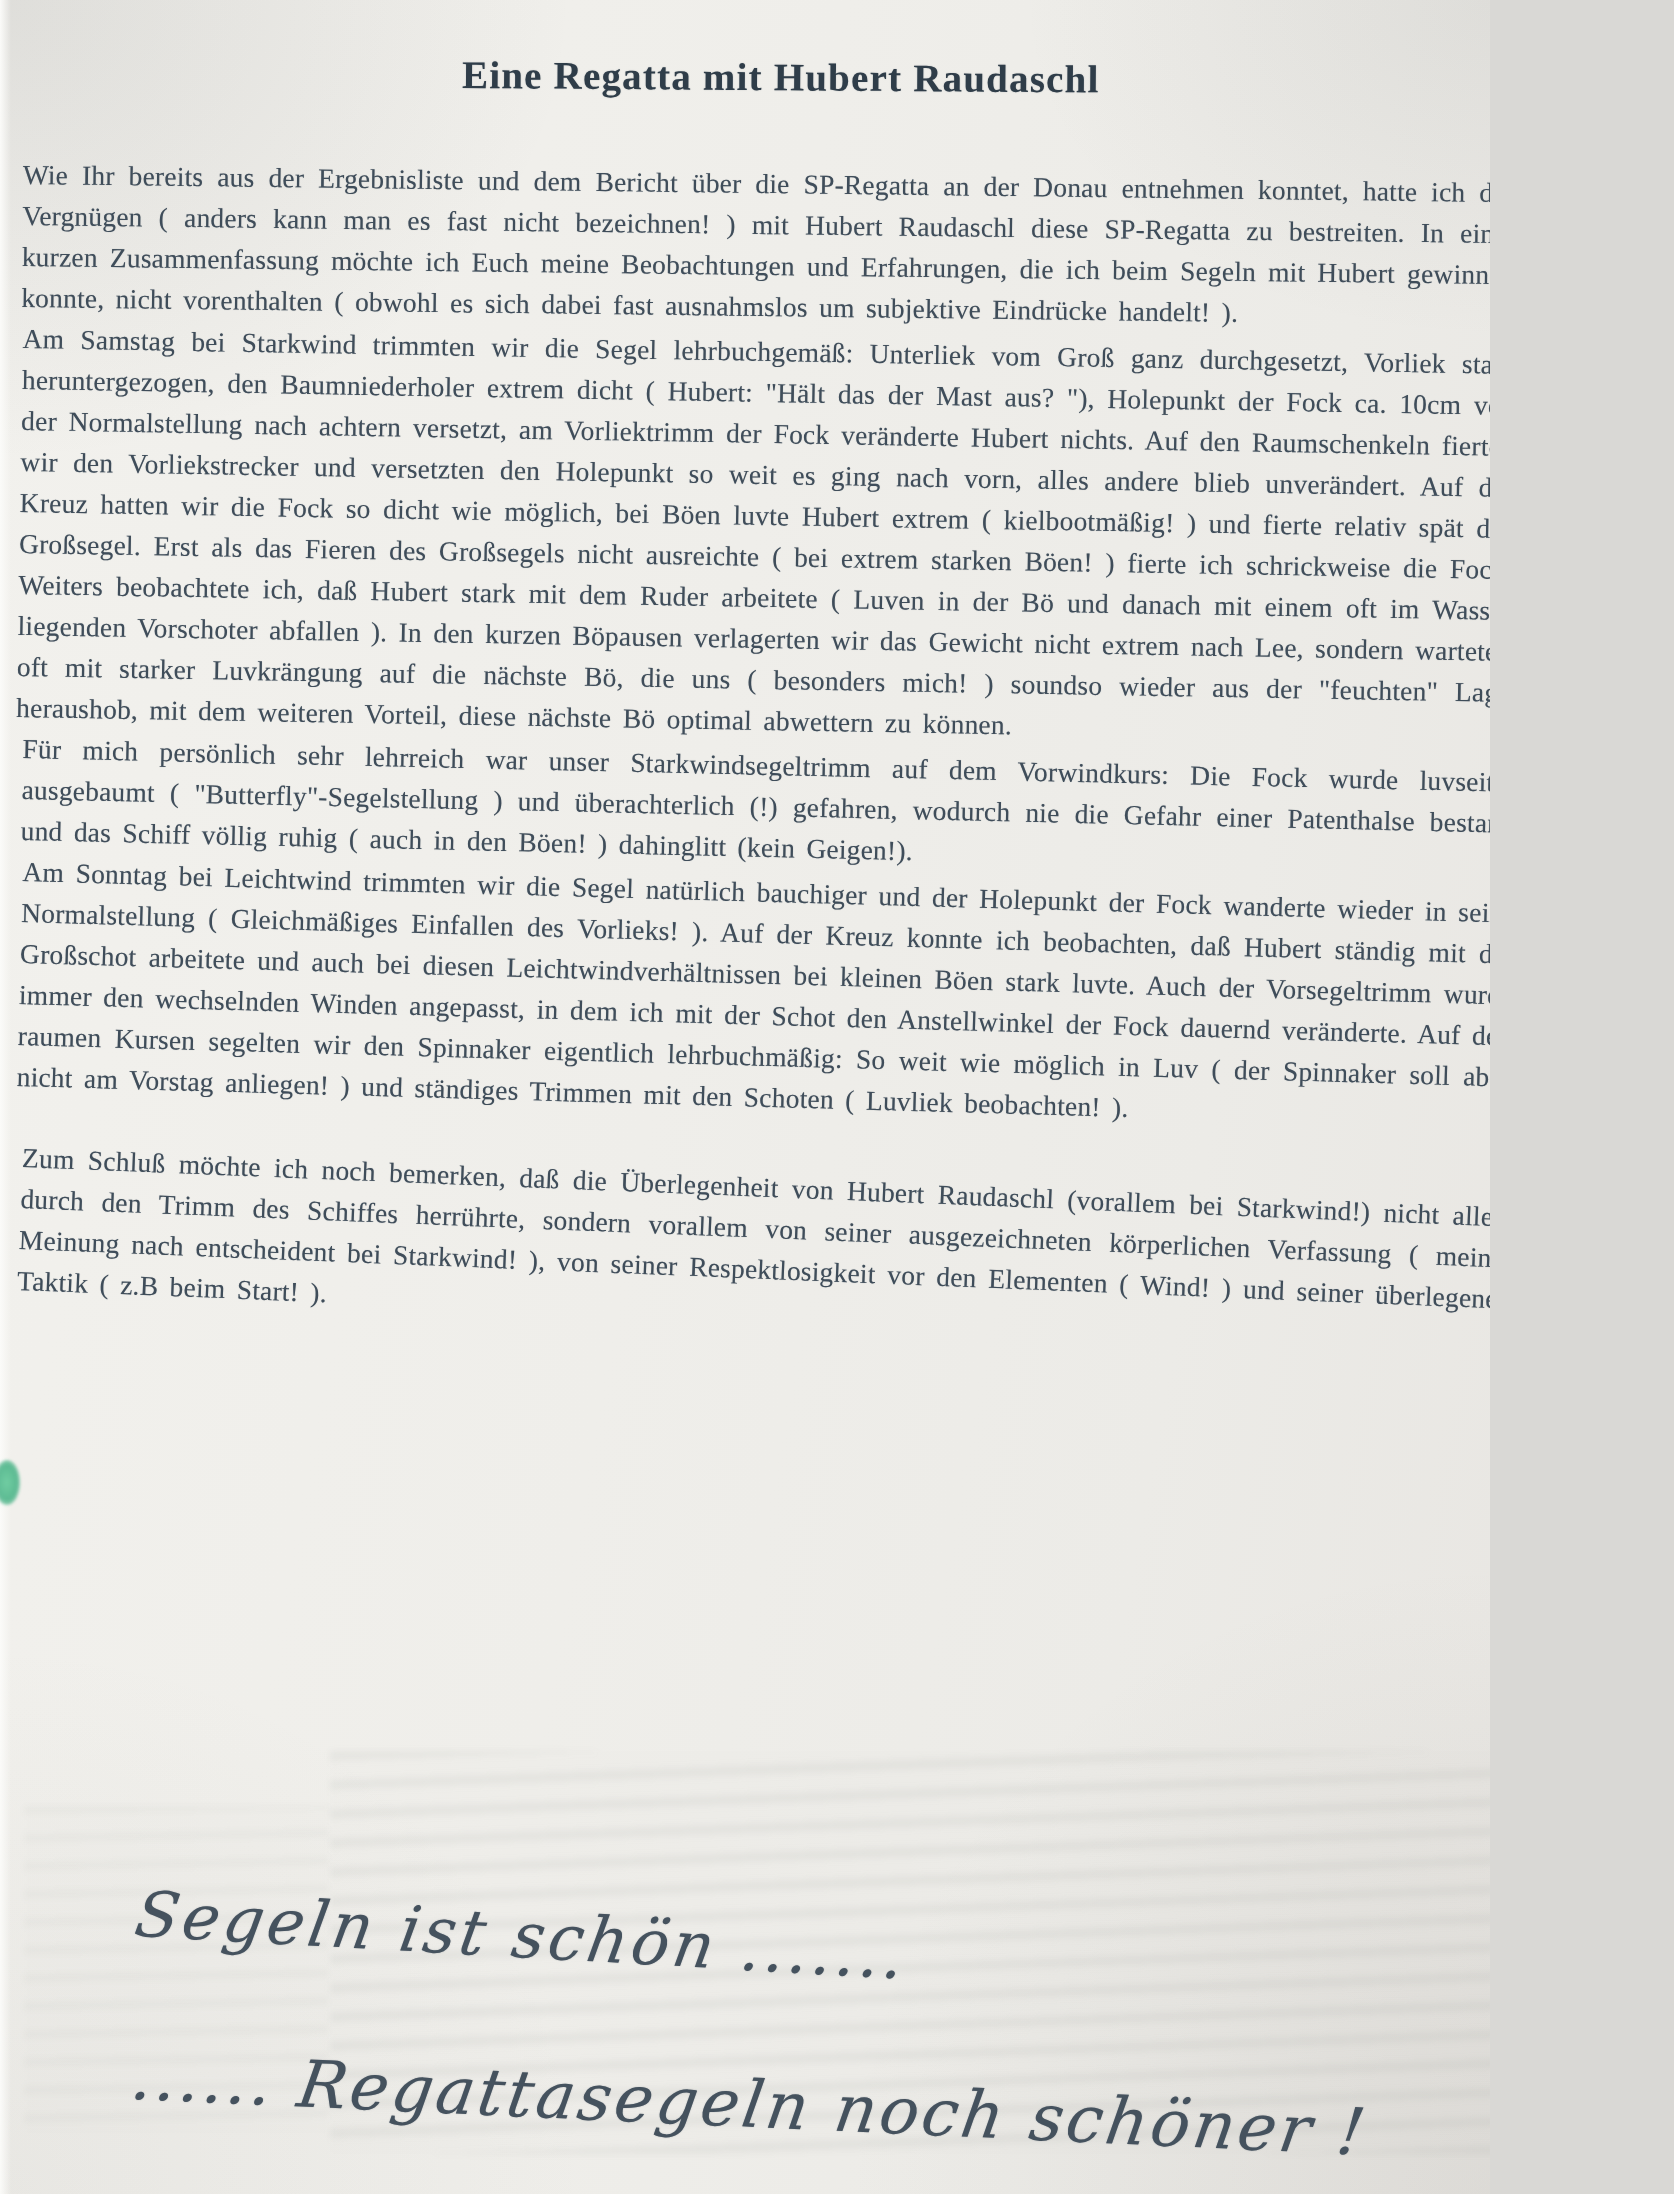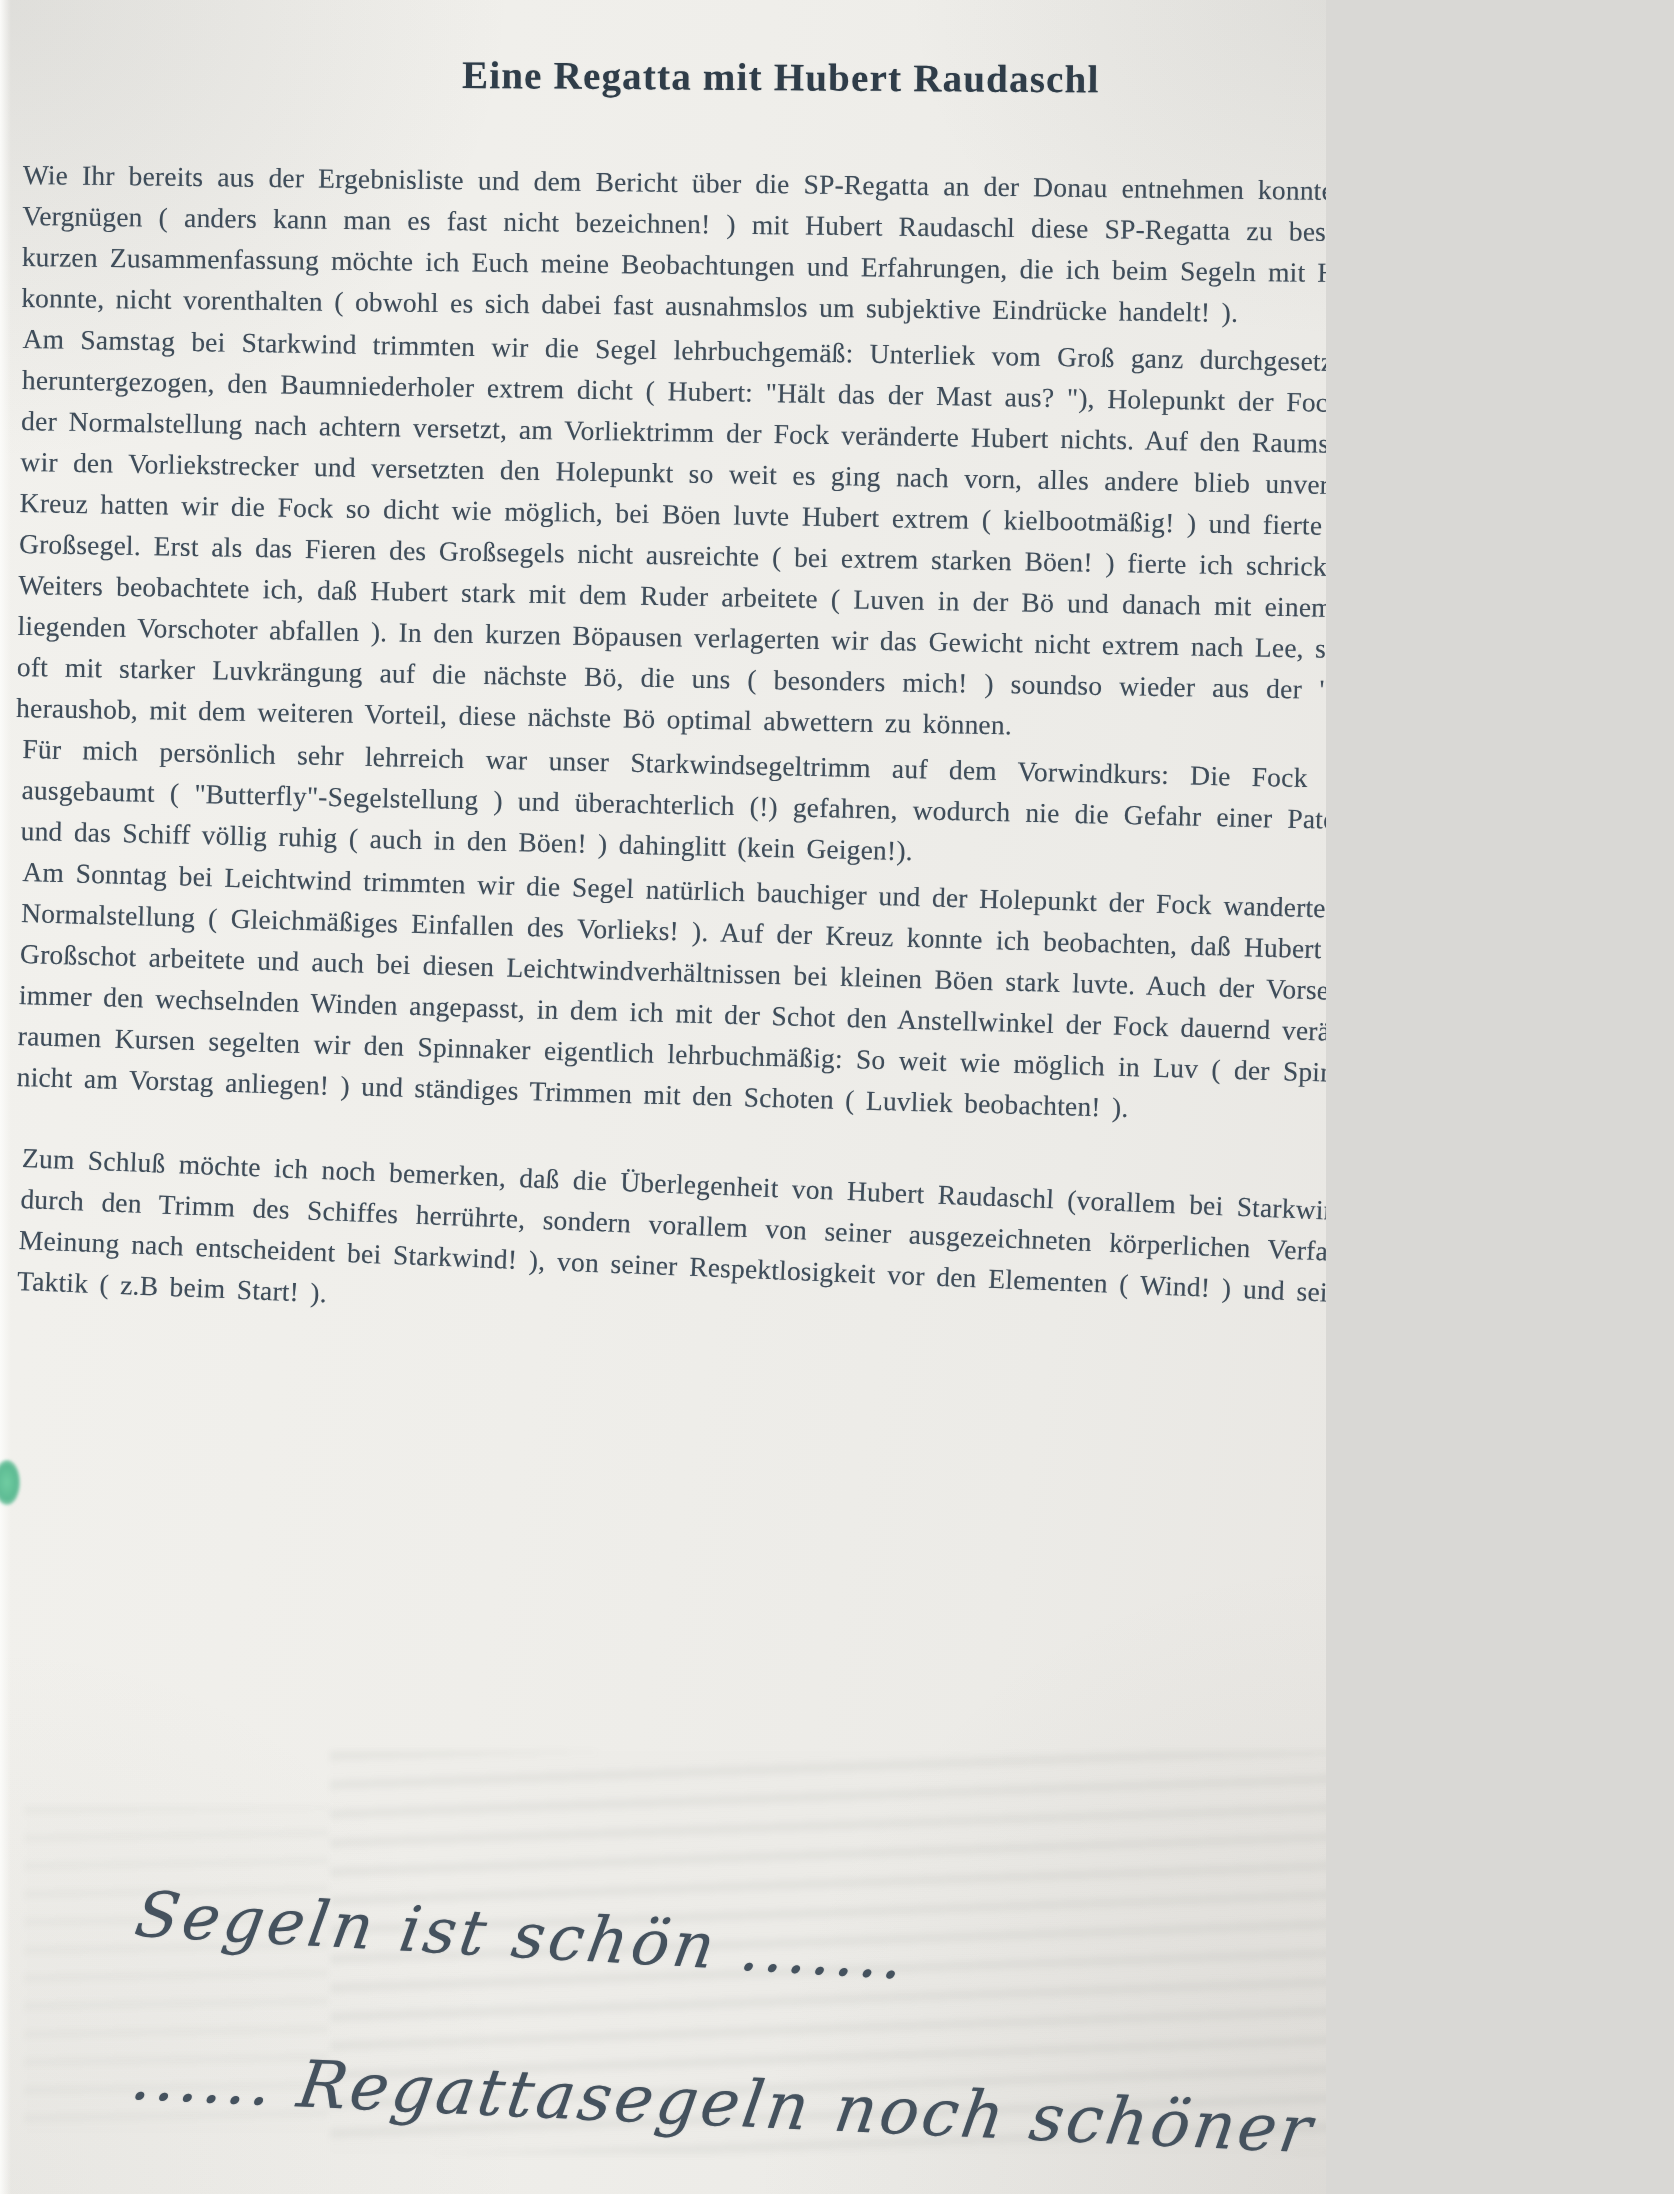--- a/index.html
+++ b/index.html
@@ -1,18 +1,18 @@
 <!DOCTYPE html>
 <html lang="de" style="font-size:9.8px"><head>
 <meta charset="utf-8">
 <style>
   html,body{margin:0;padding:0;background:#d9d8d5;}
   .page{
     position:relative;
-    width:1326px;height:2194px;
+    width:1490px;height:2194px;
     overflow:hidden;
     background:
       radial-gradient(55% 30% at 0% 0%, rgba(105,106,104,0.14), transparent 70%),
       radial-gradient(45% 22% at 100% 0%, rgba(105,106,104,0.10), transparent 70%),
       radial-gradient(60% 40% at 100% 100%, rgba(118,116,110,0.10), transparent 72%),
       radial-gradient(55% 35% at 0% 100%, rgba(118,116,110,0.07), transparent 72%),
       linear-gradient(100deg, #f2f1ed 0%, #efeeea 45%, #ecebe7 75%, #e8e6e2 100%);
     font-family:"Liberation Serif", serif;
     color:#3f4d5a;
   }

